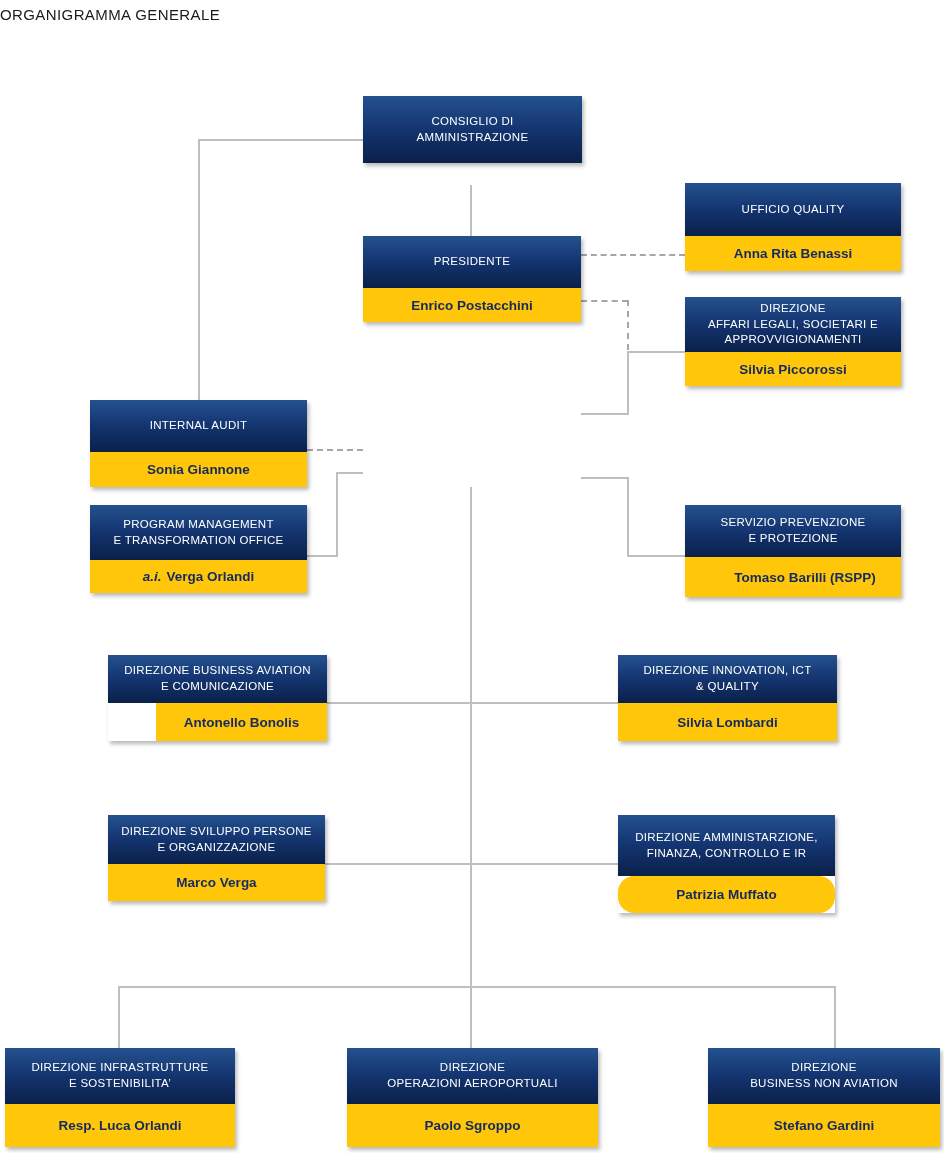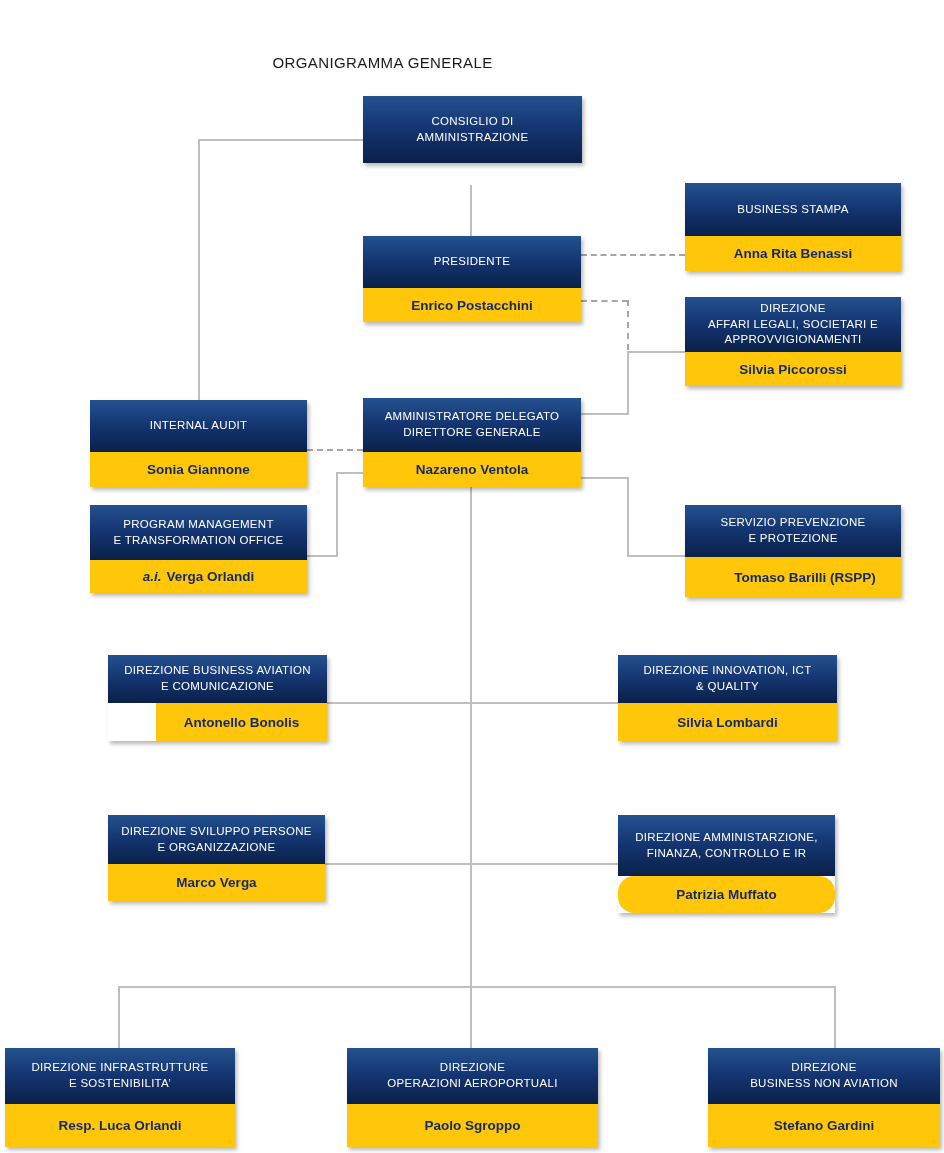--- a/index.html
+++ b/index.html
@@ -5,22 +5,22 @@
   html,body{margin:0;padding:0;background:#ffffff;}
   #canvas{
     position:relative;
     width:944px;height:1153px;
     font-family:"Liberation Sans", sans-serif;
     background:#ffffff;
     overflow:hidden;
   }
   .page-title{
     position:absolute;left:0;top:6px;width:765px;
-    text-align:center;
-    font-size:15px;color:#1a1a1a;letter-spacing:.4px;margin-top:48px;
+    text-align:left;
+    font-size:15px;color:#1a1a1a;letter-spacing:.4px;
   }
   
   .node{
     position:absolute;
     box-shadow:2px 3px 4px rgba(0,0,0,.28);
     z-index:2;
   }
   .hdr{
     background:linear-gradient(180deg,#24528f 0%,#143571 48%,#0a2049 100%);
     color:#ffffff;
@@ -75,46 +75,41 @@
   <div class="dash-h" style="left:581px;top:300px;width:47px;"></div>
   <div class="dash-v" style="left:627px;top:300px;height:50px;"></div>
   <div class="dash-h" style="left:307px;top:449px;width:56px;"></div>
 
   <div class="node" style="left:363px;top:96px;width:219px;">
     <div class="hdr" style="height:67px;">CONSIGLIO DI
 AMMINISTRAZIONE</div>
   </div>
 
   <div class="node" style="left:685px;top:183px;width:216px;">
-    <div class="hdr" style="height:53px;">BUSINESS STAMPA</div>
+    <div class="hdr" style="height:53px;">UFFICIO QUALITY</div>
     <div class="name" style="height:35px;">Anna Rita Benassi</div>
   </div>
 
   <div class="node" style="left:363px;top:236px;width:218px;">
     <div class="hdr" style="height:52px;">PRESIDENTE</div>
     <div class="name" style="height:34px;">Enrico Postacchini</div>
   </div>
 
   <div class="node" style="left:685px;top:297px;width:216px;">
     <div class="hdr" style="height:55px;">DIREZIONE
 AFFARI LEGALI, SOCIETARI E
 APPROVVIGIONAMENTI</div>
     <div class="name" style="height:34px;">Silvia Piccorossi</div>
   </div>
 
   <div class="node" style="left:90px;top:400px;width:217px;">
     <div class="hdr" style="height:52px;">INTERNAL AUDIT</div>
     <div class="name" style="height:35px;">Sonia Giannone</div>
   </div>
 
-  <div class="node" style="left:363px;top:398px;width:218px;">
-    <div class="hdr" style="height:54px;">AMMINISTRATORE DELEGATO
-DIRETTORE GENERALE</div>
-    <div class="name" style="height:35px;">Nazareno Ventola</div>
-  </div>
 
   <div class="node" style="left:90px;top:505px;width:217px;">
     <div class="hdr" style="height:55px;">PROGRAM MANAGEMENT
 E TRANSFORMATION OFFICE</div>
     <div class="name" style="height:33px;">
       <span class="prefix">a.i.</span>
       <span>Verga Orlandi</span>
     </div>
   </div>
 

